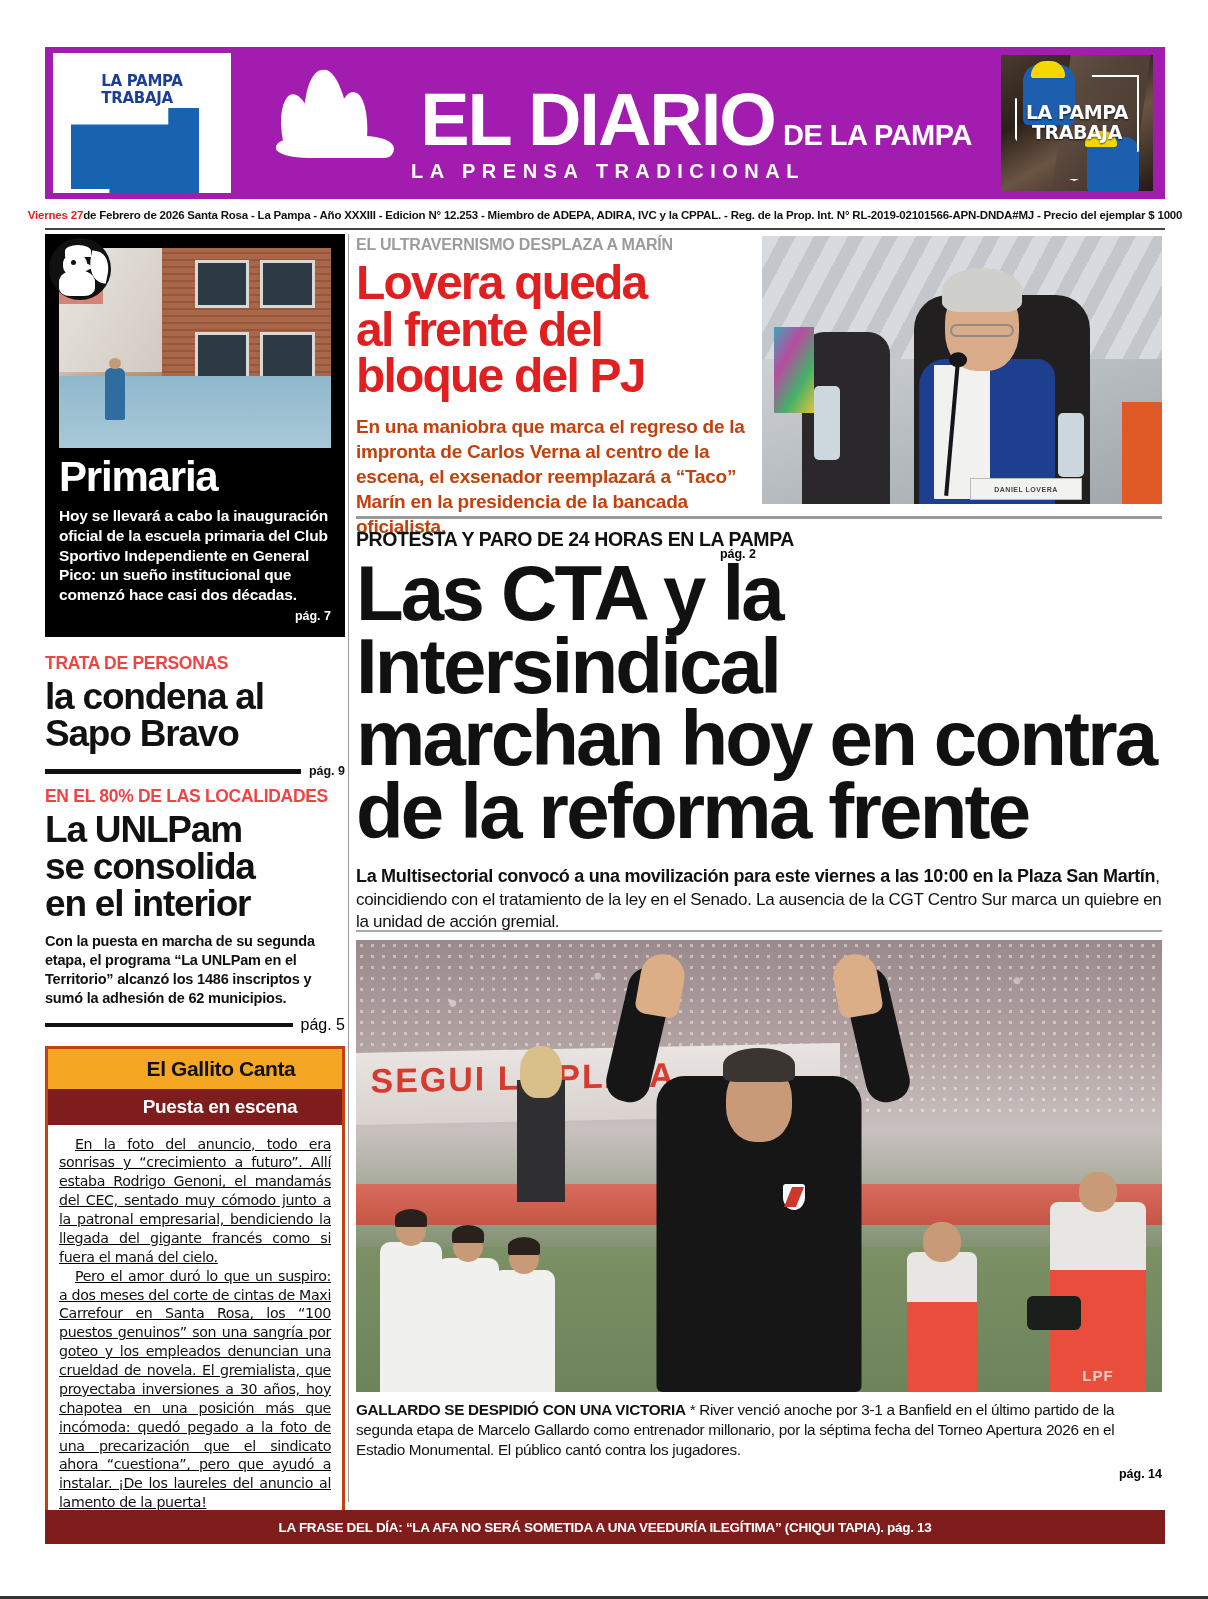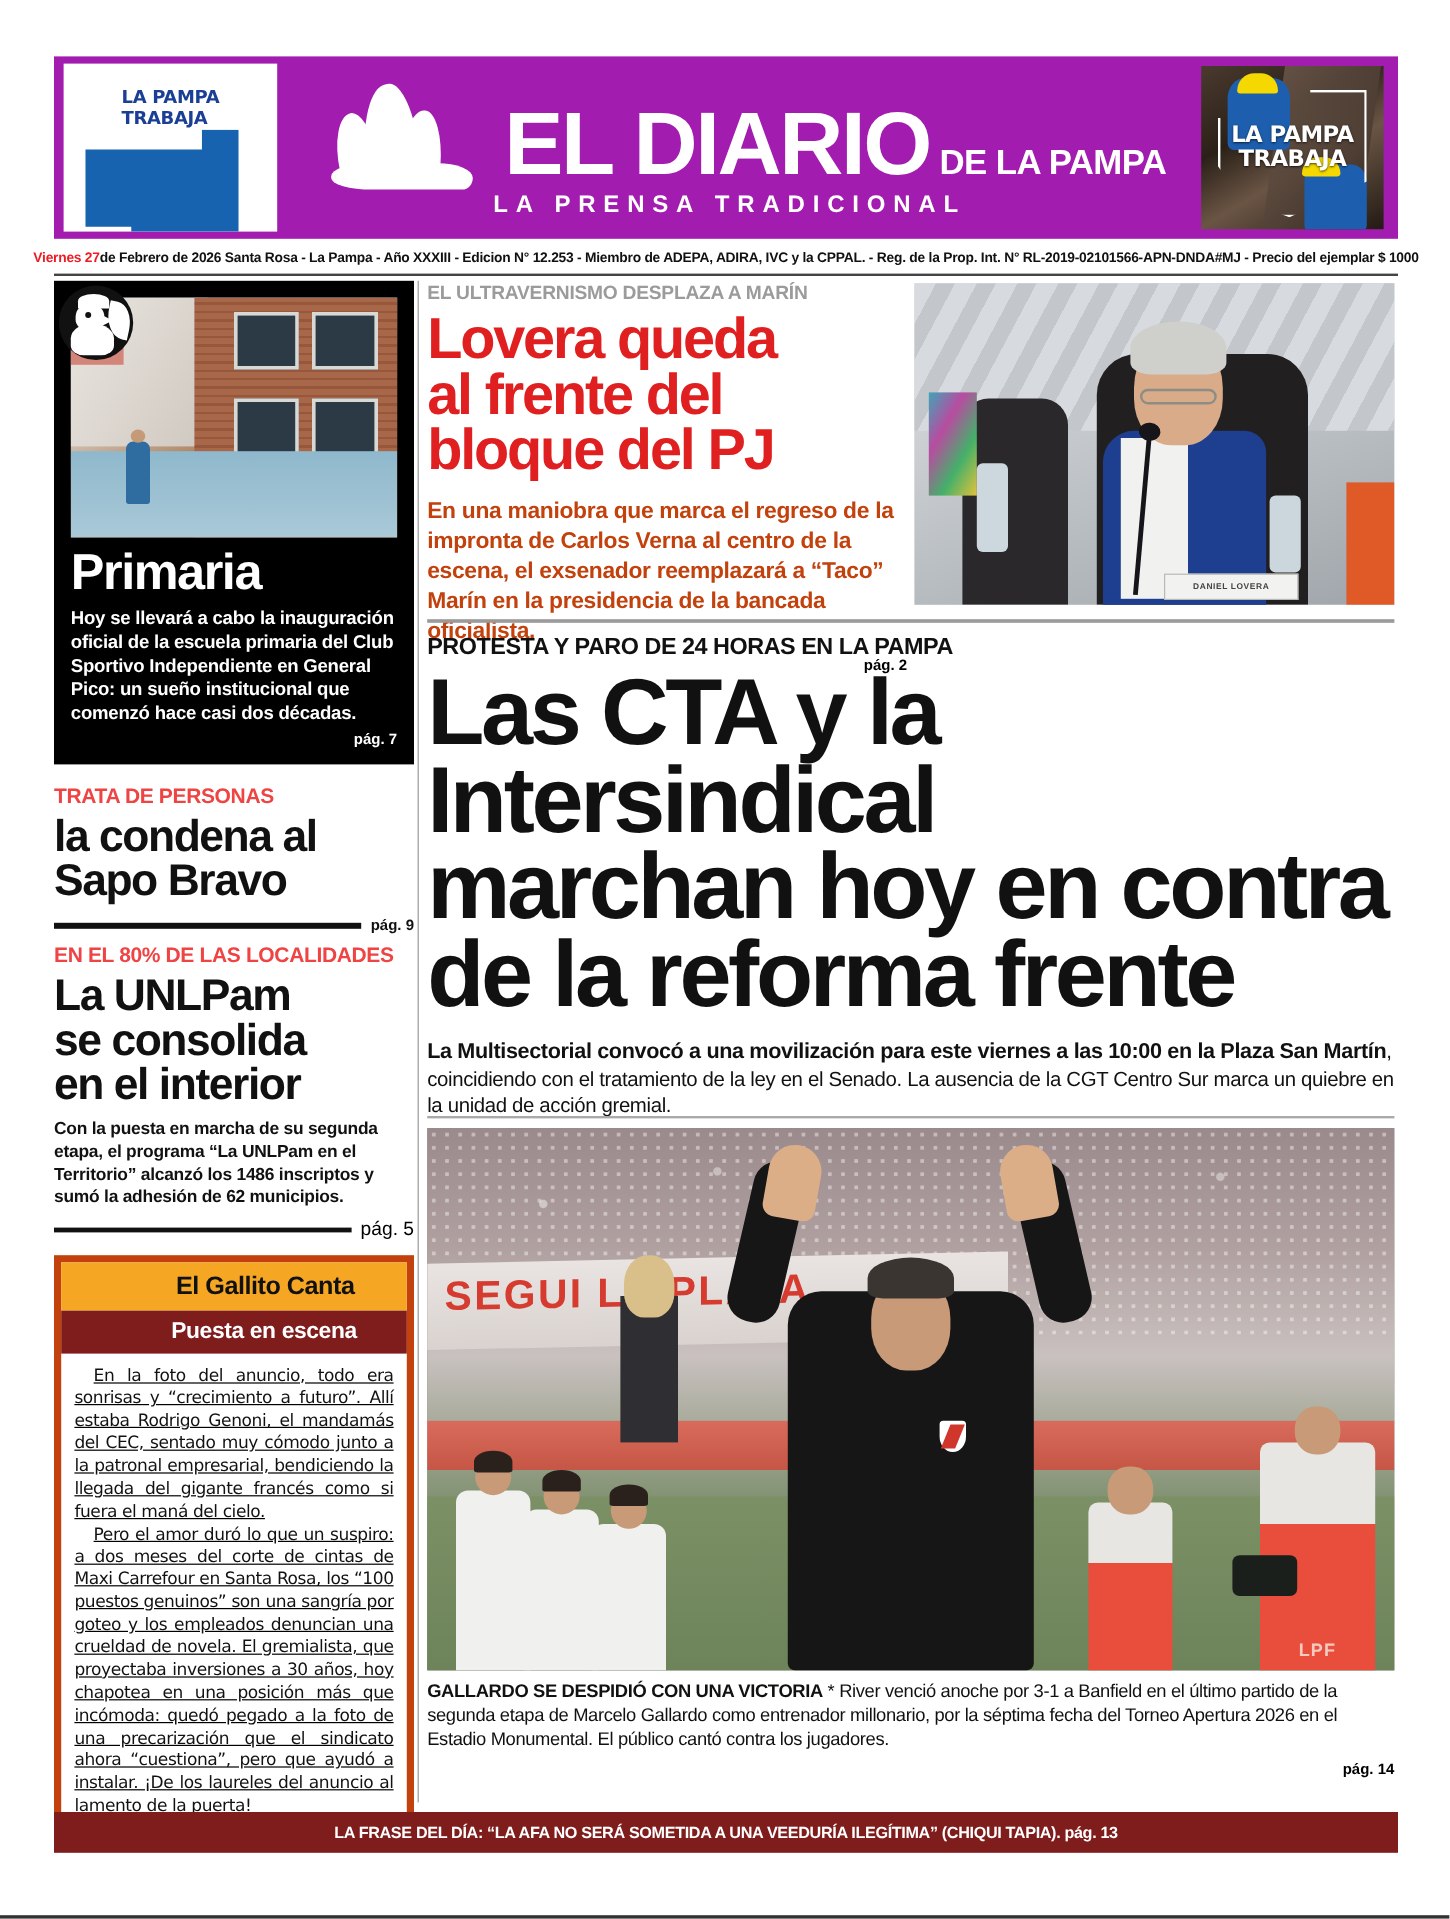--- a/index.html
+++ b/index.html
@@ -127,21 +127,21 @@
     letter-spacing:-1.2px; margin-top:4px; }
   .rule-row { display:flex; align-items:center; gap:8px; margin-top:12px; }
   .rule-row .bar { flex:1; height:5px; background:#111; }
   .rule-row .pg { font-size:12.5px; font-weight:bold; color:#111; white-space:nowrap; }
   .body-sm { font-size:14.5px; font-weight:bold; line-height:1.3; color:#111;
     margin-top:10px; letter-spacing:-0.2px; }
   .rule-row2 { display:flex; align-items:center; gap:8px; margin-top:8px; }
   .rule-row2 .bar { flex:1; height:4px; background:#111; }
 
   
-  .gallito { margin-top:12px; border:6px solid #c2410c; background:#fff; }
+  .gallito { margin-top:12px; border:3px solid #c2410c; background:#fff; }
   .gallito-head { background:#F5A623; height:40px; display:flex; align-items:center;
     padding-left:64px; position:relative; }
   .gallito-head .ttl { font-size:21px; font-weight:bold; color:#111; letter-spacing:-0.4px;
     width:100%; text-align:center; padding-right:12px; }
   .gallito-sub { background:#7f1d1d; height:36px; display:flex; align-items:center;
     padding-left:64px; }
   .gallito-sub .ttl { color:#fff; font-size:19px; font-weight:bold; letter-spacing:-0.3px;
     width:100%; text-align:center; padding-right:14px; }
   .rooster { position:absolute; left:4px; top:4px; width:62px; height:62px;
     border-radius:50%; background:#111; z-index:5; overflow:hidden; }

